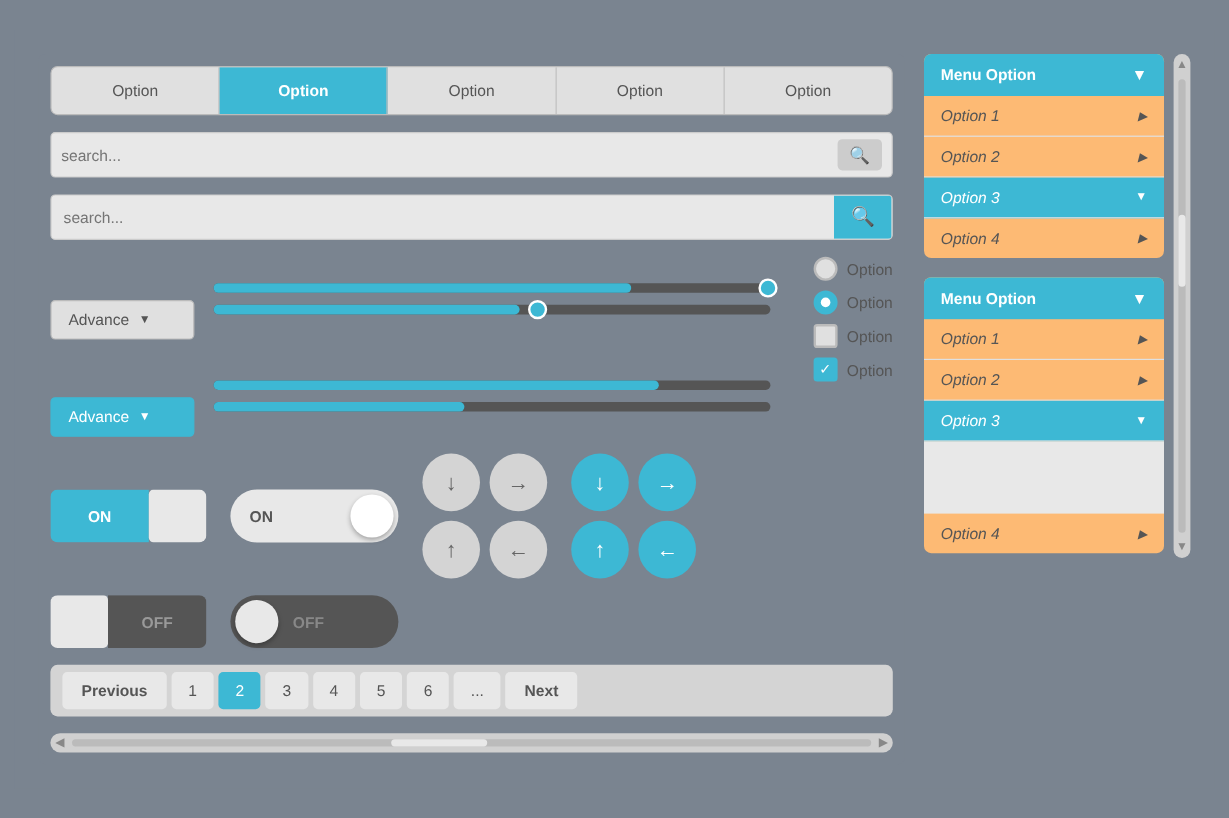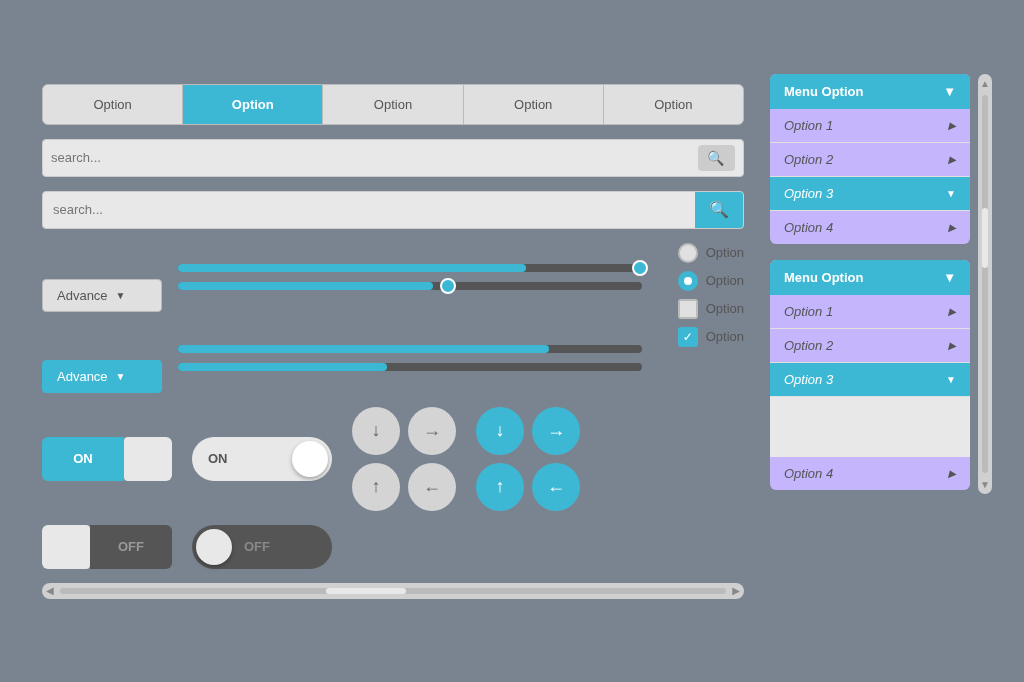--- a/index.html
+++ b/index.html
@@ -387,21 +387,21 @@
       border-radius: 3px;
     }
     
     .right-panel {
       display: flex;
       flex-direction: column;
       gap: 16px;
       width: 200px;
     }
     .menu-card {
-      background: #c4b5fd;
+      background: #fdba74;
       border-radius: 6px;
       overflow: hidden;
     }
     .menu-header {
       background: #3db8d4;
       color: #fff;
       padding: 10px 14px;
       font-size: 13px;
       font-weight: bold;
       display: flex;
@@ -582,20 +582,31 @@
         <div class="handle-part2"></div>
         <div class="off-part">OFF</div>
       </div>
 
       <div class="toggle-round-off">
         <div class="roff-circle"></div>
         <span class="roff-label">OFF</span>
       </div>
     </div>
 
+    <div class="pagination">
+      <button class="page-btn nav">Previous</button>
+      <button class="page-btn">1</button>
+      <button class="page-btn active">2</button>
+      <button class="page-btn">3</button>
+      <button class="page-btn">4</button>
+      <button class="page-btn">5</button>
+      <button class="page-btn">6</button>
+      <button class="page-btn">...</button>
+      <button class="page-btn nav">Next</button>
+    </div>
 
     <div class="hscroll">
       <span class="hscroll-arrow">◀</span>
       <div class="hscroll-track">
         <div class="hscroll-thumb"></div>
       </div>
       <span class="hscroll-arrow">▶</span>
     </div>
   </div>
 

